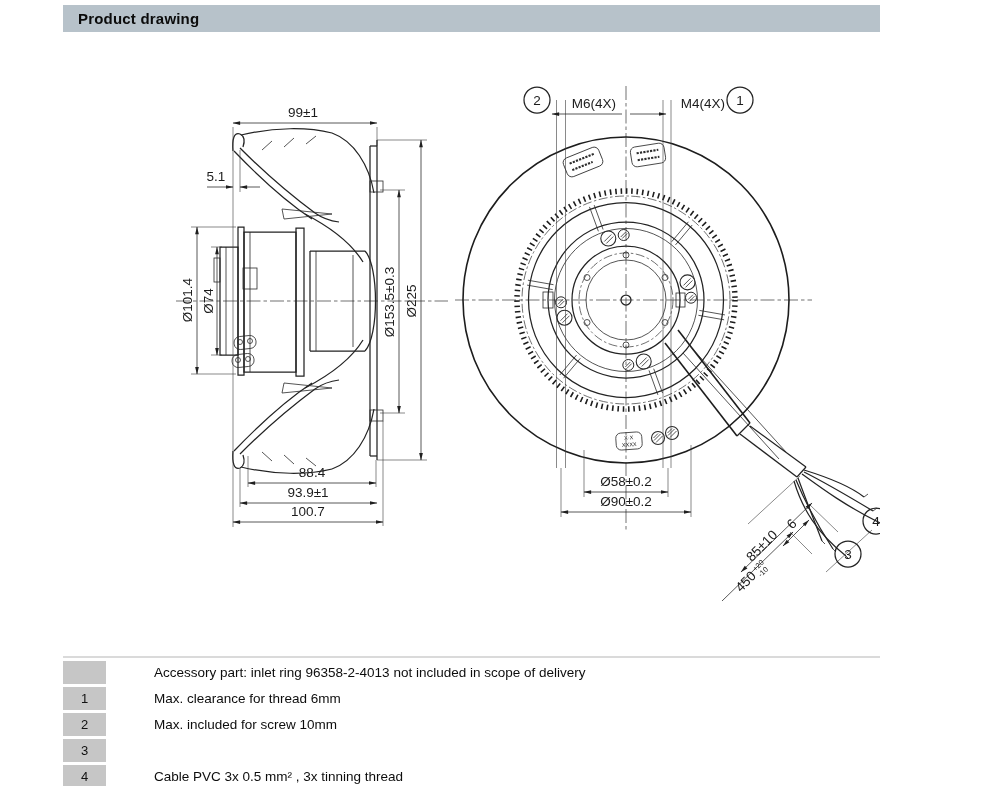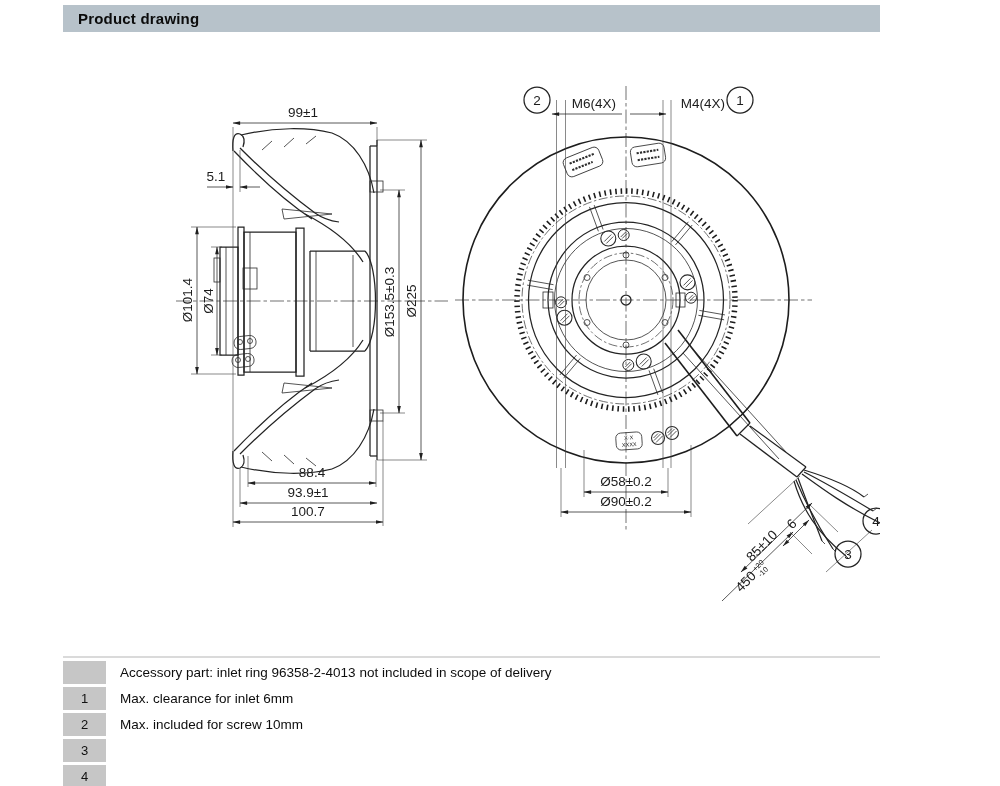--- a/index.html
+++ b/index.html
@@ -15,21 +15,21 @@
   .thick{stroke:#1d1d1d;stroke-width:1.6;fill:none;}
   .thin{stroke:#2a2a2a;stroke-width:.8;fill:none;}
   .dim{stroke:#222;stroke-width:.75;fill:none;}
   .ext{stroke:#3a3a3a;stroke-width:.6;fill:none;}
   .cl{stroke:#333;stroke-width:.7;fill:none;stroke-dasharray:14 3 3.5 3;}
   .cl2{stroke:#333;stroke-width:.7;fill:none;stroke-dasharray:9 2.5 2.5 2.5;}
   .tick{stroke:#1d1d1d;stroke-width:5.5;fill:none;stroke-dasharray:1.6 3.8;}
   .wire{stroke:#232323;stroke-width:1.2;fill:none;}
   .plateln{stroke:#2c2c2c;stroke-width:2.1;stroke-dasharray:2.2 1.2;fill:none;}
   .tbl{position:absolute;left:63px;top:656px;width:873px;border-top:2px solid #dadada;padding-top:3px;}
-  .trow{display:flex;height:23px;margin-bottom:3px;align-items:center;}
+  .trow{display:flex;height:23px;margin-bottom:3px;align-items:center;gap:34px;}
   .tref{width:43px;height:23px;background:#c6c6c6;text-align:center;line-height:23px;
         font-size:13px;color:#111;flex:none;}
   .ttxt{padding-left:14px;font-size:13.5px;color:#0d0d0d;}
 </style>
 </head>
 <body>
 
 <div class="page">
 
   <div class="hdr">
@@ -290,26 +290,27 @@
     </g>
   </svg>
 
   <div class="tbl">
     <div class="trow">
       <div class="tref"></div>
       <div class="ttxt">Accessory part: inlet ring 96358-2-4013 not included in scope of delivery</div>
     </div>
     <div class="trow">
       <div class="tref">1</div>
-      <div class="ttxt">Max. clearance for inlet 6mm</div>
+      <div class="ttxt">Max. clearance for thread 6mm</div>
     </div>
     <div class="trow">
       <div class="tref">2</div>
       <div class="ttxt">Max. included for screw 10mm</div>
     </div>
     <div class="trow">
       <div class="tref">3</div>
     </div>
     <div class="trow">
       <div class="tref">4</div>
+      <div class="ttxt">Cable PVC 3x 0.5 mm² , 3x tinning thread</div>
     </div>
   </div>
 </div>
 
 </body></html>

